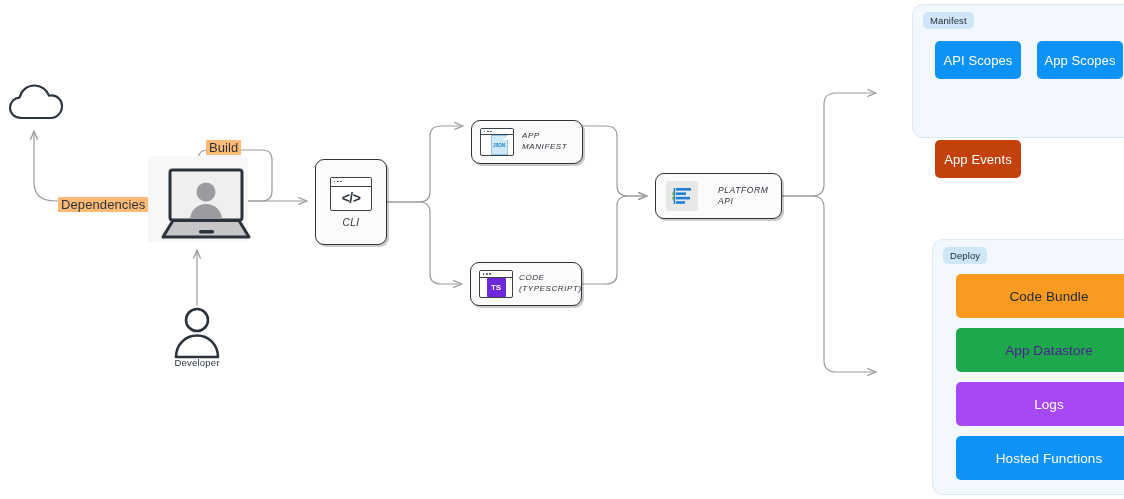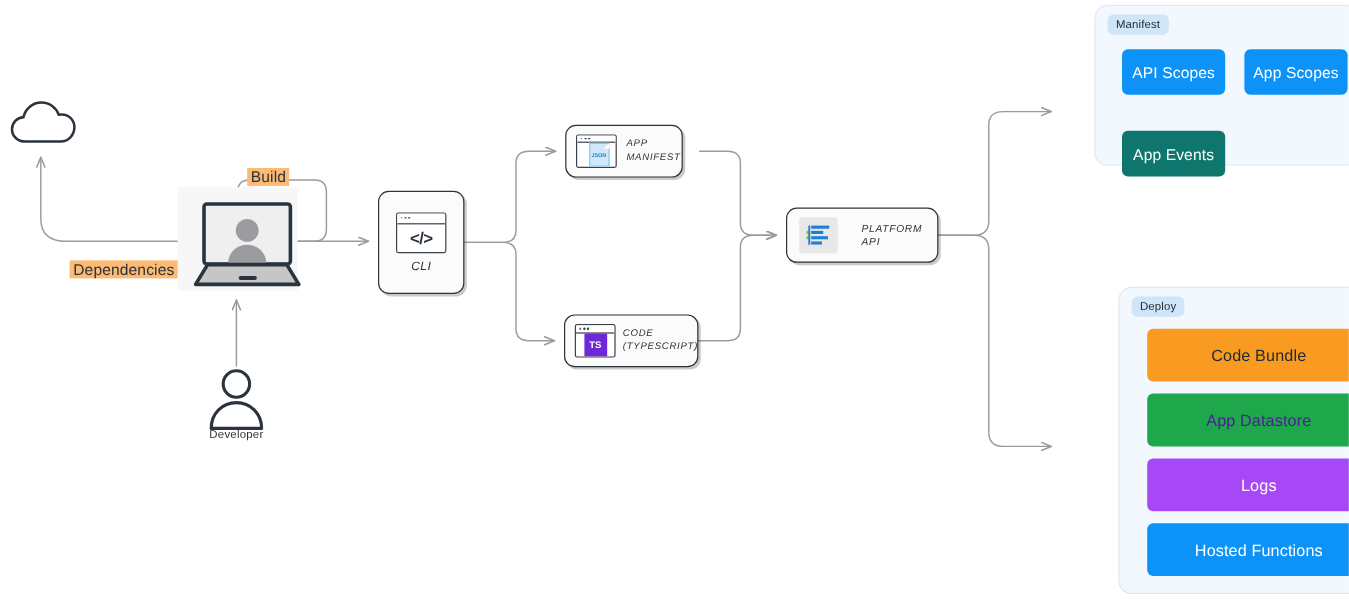--- a/index.html
+++ b/index.html
@@ -80,22 +80,22 @@
     gap: 6px;
   }
   .card-cli .card-label {
     font-size: 10px;
     font-style: italic;
     color: #2b333c;
     letter-spacing: .4px;
   }
 
   .card-manifest {
-    left: 471px; top: 104px;
-    width: 98px; height: 44px;
+    left: 471px; top: 120px;
+    width: 112px; height: 44px;
     padding-left: 8px;
     gap: 8px;
   }
   .card-code {
     left: 470px; top: 262px;
     width: 112px; height: 44px;
     padding-left: 8px;
     gap: 6px;
   }
   .card-platform {
@@ -233,21 +233,21 @@
     border-radius: 5px;
     letter-spacing: .1px;
   }
 
   .panel-grid {
     position: absolute;
     left: 22px; top: 36px;
     width: 188px;
     display: grid;
     grid-template-columns: 1fr 1fr;
-    gap: 30px 16px;
+    gap: 18px 16px;
   }
   .chip {
     height: 38px;
     border-radius: 5px;
     display: flex;
     align-items: center;
     justify-content: center;
     font-size: 13px;
     color: #ffffff;
     background: #0d92f7;
@@ -277,21 +277,21 @@
   
   .edge-label {
     position: absolute;
     font-size: 13px;
     color: #2b333c;
     background: #fdba74;
     padding: 0 3px;
     white-space: nowrap;
     letter-spacing: .1px;
   }
-  .lbl-dependencies { left: 58px; top: 197px; margin-top: 20px; }
+  .lbl-dependencies { left: 58px; top: 197px; }
   .lbl-build        { left: 206px; top: 140px; }
 </style>
 </head>
 <body>
 
 <div id="stage">
 
   <svg id="wires" viewBox="0 0 1124 499" xmlns="http://www.w3.org/2000/svg">
     <defs>
       <marker id="ah" markerWidth="9" markerHeight="9" refX="7.4" refY="3.2" orient="auto" markerUnits="strokeWidth">
@@ -416,21 +416,21 @@
       </svg>
     </div>
     <div class="card-text">PLATFORM API</div>
   </div>
 
   <div class="panel panel-manifest">
     <div class="panel-badge">Manifest</div>
     <div class="panel-grid">
       <div class="chip" style="background: rgb(13, 146, 247); color: rgb(255, 255, 255);">API Scopes</div>
       <div class="chip" style="background: rgb(13, 146, 247); color: rgb(255, 255, 255);">App Scopes</div>
-      <div class="chip" style="background: #0f766e; color: rgb(255, 255, 255);">App Events</div>
+      <div class="chip" style="background: #c2410c; color: rgb(255, 255, 255); margin-top: 43px;">App Events</div>
     </div>
   </div>
 
   <div class="panel panel-deploy">
     <div class="panel-badge">Deploy</div>
     <div class="panel-stack">
       <div class="bar" style="background: rgb(248, 155, 32); color: rgb(31, 41, 51);">Code Bundle</div>
       <div class="bar" style="background: rgb(31, 168, 75); color: #4c1d95;">App Datastore</div>
       <div class="bar" style="background: rgb(166, 72, 245); color: rgb(255, 255, 255);">Logs</div>
       <div class="bar" style="background: rgb(13, 146, 247); color: rgb(255, 255, 255);">Hosted Functions</div>

